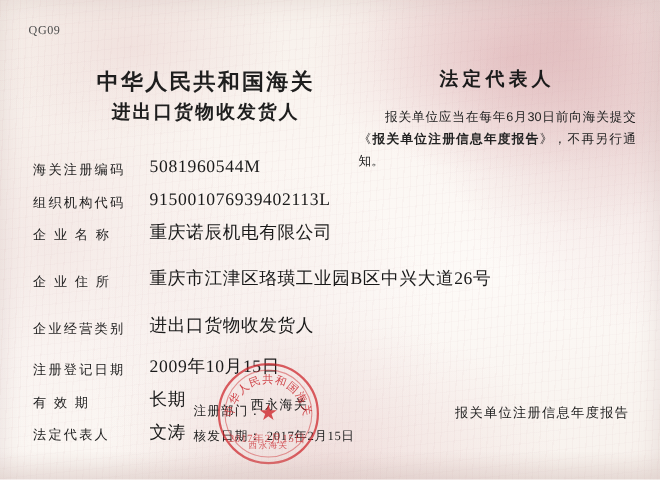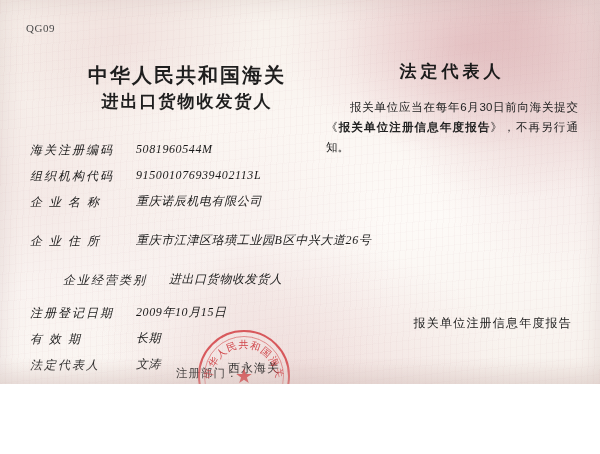--- a/index.html
+++ b/index.html
@@ -8,21 +8,21 @@
   }
   body {
     width: 600px;
     height: 454px;
     font-family: "Liberation Sans", sans-serif;
     background: #ffffff;
   }
   .certificate {
     position: relative;
     width: 600px;
-    height: 384px;
+    height: 436px;
     overflow: hidden;
     background:
       radial-gradient(ellipse 260px 150px at 78% 12%, rgba(226,182,186,0.55) 0%, rgba(232,198,200,0.25) 45%, rgba(255,255,255,0) 72%),
       radial-gradient(ellipse 200px 120px at 20% 10%, rgba(228,196,196,0.35) 0%, rgba(255,255,255,0) 70%),
       radial-gradient(ellipse 300px 180px at 50% 96%, rgba(226,188,190,0.35) 0%, rgba(255,255,255,0) 70%),
       linear-gradient(170deg, #f6efe9 0%, #fbf6f2 35%, #fdfaf7 60%, #f7f1ec 100%);
   }
   
   .tex1, .tex2, .tex3 {
     position: absolute;
@@ -109,44 +109,42 @@
     font-weight: bold;
   }
   .fields {
     position: absolute;
     left: 30px;
     top: 142px;
     width: 440px;
   }
   .field-row {
     display: flex;
-    align-items: flex-start;
+    align-items: flex-end;
     margin-bottom: 9px;
-    font-style: italic;
   }
   .field-label {
     width: 106px;
     flex: 0 0 106px;
     font-family: "Liberation Serif", serif;
     font-size: 12px;
     color: #1d1d1d;
     letter-spacing: 2px;
     white-space: nowrap;
   }
   .field-value {
     flex: 1;
     font-family: "Liberation Serif", serif;
-    font-size: 12px;
+    font-size: 16px;
     color: #1a1a1a;
     letter-spacing: 0.6px;
     line-height: 1.3;
   }
   .field-row.tall {
     margin-bottom: 16px;
-    margin-left: 33px;
   }
   .field-row.taller {
     margin-bottom: 22px;
   }
   .bottom-left {
     position: absolute;
     left: 176px;
     top: 366px;
     width: 200px;
   }

